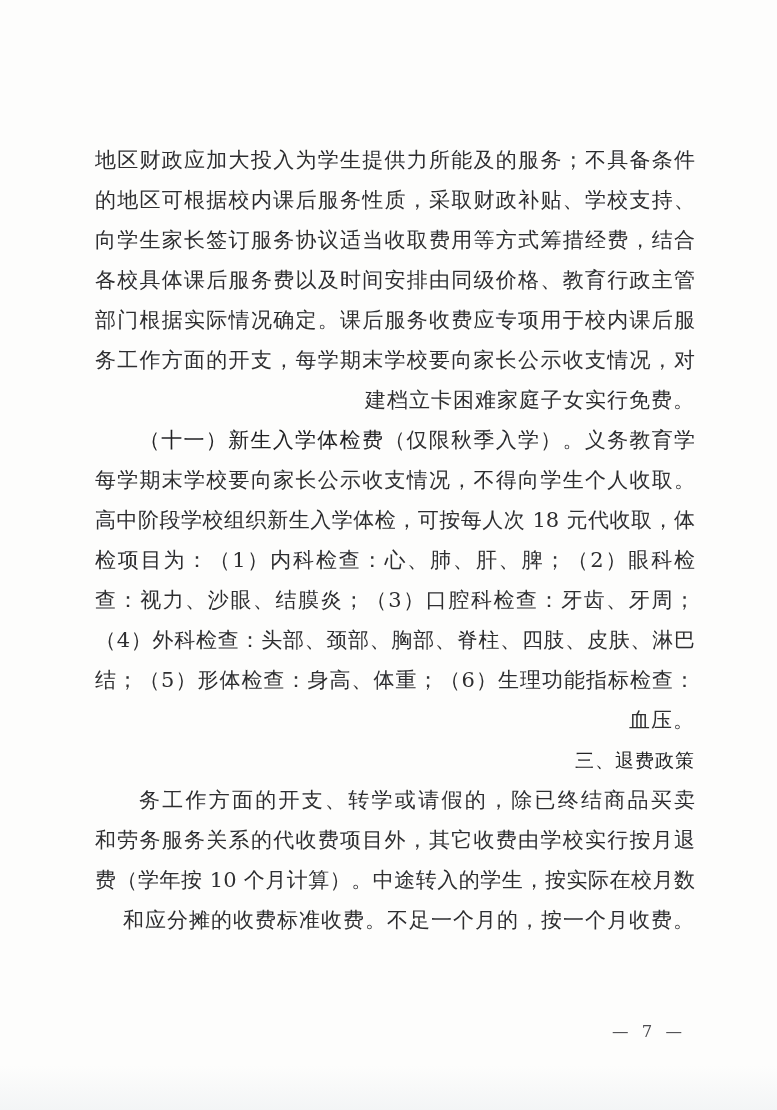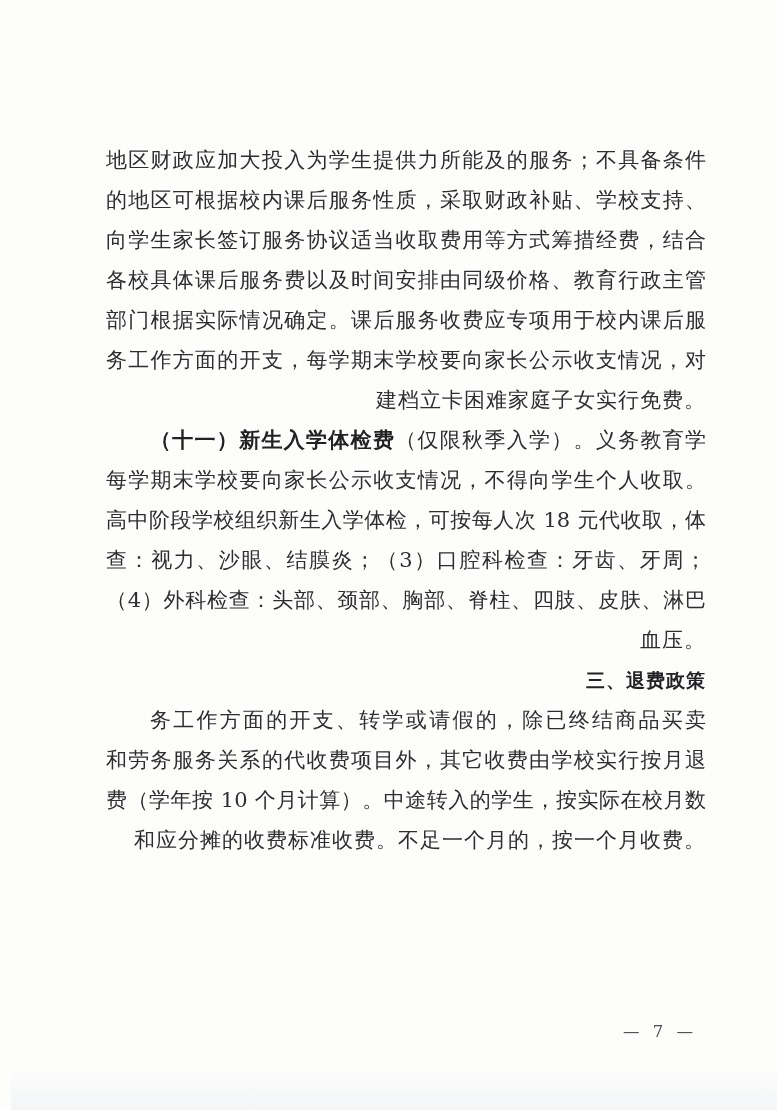--- a/index.html
+++ b/index.html
@@ -11,21 +11,20 @@
     height: 1110px;
     position: relative;
     background: #fdfdfc;
     overflow: hidden;
     font-family: "DejaVu Serif", "Liberation Serif", serif;
   }
   .page {
     position: absolute;
     inset: 0;
     background: linear-gradient(180deg, #fdfdfc 0%, #fdfdfc 96%, #f3f5f6 100%);
-    margin-left: 11px;
   }
   .text-block {
     position: absolute;
     left: 95px;
     top: 140px;
     width: 600px;
   }
   .line {
     height: 40px;
     line-height: 40px;
@@ -39,21 +38,21 @@
     white-space: normal;
     text-align: justify;
     text-align-last: justify;
     text-justify: inter-character;
     letter-spacing: 0;
   }
   .line.indent {
     padding-left: 44px;
   }
   .line b, .bold-line {
-    font-weight: bold;
+    font-weight: normal;
     color: #222224;
   }
   .heading-line {
     font-size: 19px;
   }
   .page-number {
     position: absolute;
     left: 612px;
     top: 1022px;
     font-size: 16.5px;
@@ -72,22 +71,24 @@
     <div class="line just">的地区可根据校内课后服务性质，采取财政补贴、学校支持、</div>
     <div class="line just">向学生家长签订服务协议适当收取费用等方式筹措经费，结合</div>
     <div class="line just">各校具体课后服务费以及时间安排由同级价格、教育行政主管</div>
     <div class="line just">部门根据实际情况确定。课后服务收费应专项用于校内课后服</div>
     <div class="line just">务工作方面的开支，每学期末学校要向家长公示收支情况，对</div>
     <div class="line">建档立卡困难家庭子女实行免费。</div>
 
     <div class="line just indent"><b>（十一）新生入学体检费</b><span>（仅限秋季入学）。义务教育学</span></div>
     <div class="line just">每学期末学校要向家长公示收支情况，不得向学生个人收取。</div>
     <div class="line just">高中阶段学校组织新生入学体检，可按每人次 18 元代收取，体</div>
+    <div class="line just">检项目为：（1）内科检查：心、肺、肝、脾；（2）眼科检</div>
     <div class="line just">查：视力、沙眼、结膜炎；（3）口腔科检查：牙齿、牙周；</div>
     <div class="line just">（4）外科检查：头部、颈部、胸部、脊柱、四肢、皮肤、淋巴</div>
+    <div class="line just">结；（5）形体检查：身高、体重；（6）生理功能指标检查：</div>
     <div class="line">血压。</div>
 
     <div class="line indent bold-line heading-line">三、退费政策</div>
     <div class="line just indent">务工作方面的开支、转学或请假的，除已终结商品买卖</div>
     <div class="line just">和劳务服务关系的代收费项目外，其它收费由学校实行按月退</div>
     <div class="line just">费（学年按 10 个月计算）。中途转入的学生，按实际在校月数</div>
     <div class="line">和应分摊的收费标准收费。不足一个月的，按一个月收费。</div>
 
   </div>
 

